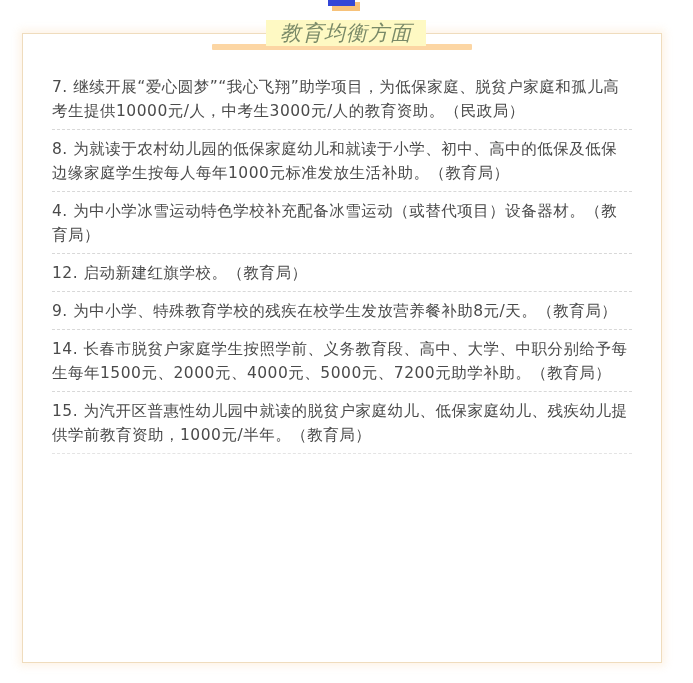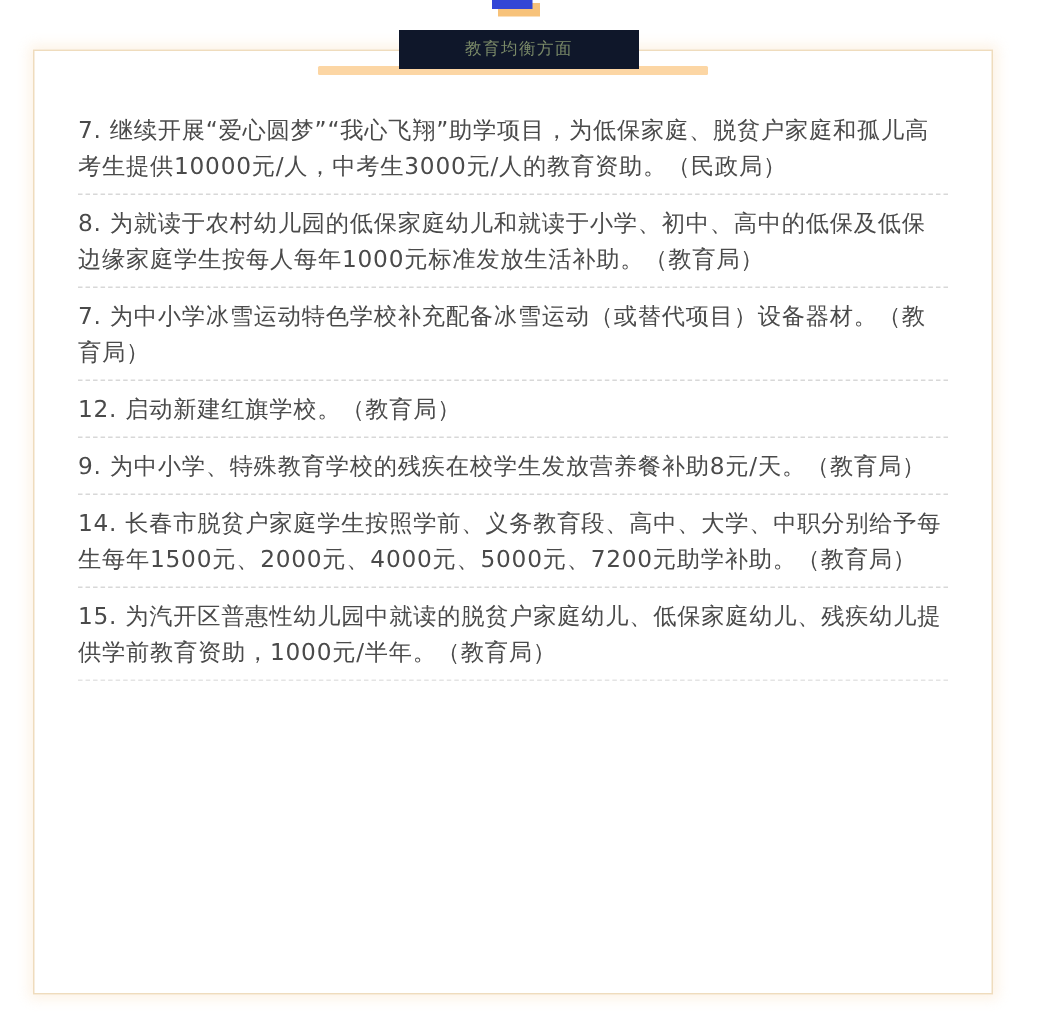--- a/index.html
+++ b/index.html
@@ -54,23 +54,24 @@
     width: 693px;
     height: 34px;
     text-align: center;
   }
   .title {
     position: absolute;
     left: 266px;
     top: 0;
     width: 160px;
     height: 26px;
-    background: #0f172a;
+    background: #fef9c3;
     color: #7a8a68;
-    font-size: 11px;
+    font-size: 21px;
+    font-style: italic;
     letter-spacing: 1px;
     line-height: 26px;
     text-align: center;
     z-index: 2;
   }
   .title-bar {
     position: absolute;
     left: 212px;
     top: 24px;
     width: 260px;
@@ -109,18 +110,18 @@
 <div class="card"></div>
 
 <div class="title-wrap">
   <div class="title">教育均衡方面</div>
   <div class="title-bar"></div>
 </div>
 
 <div class="items">
   <div class="item">7. 继续开展“爱心圆梦”“我心飞翔”助学项目，为低保家庭、脱贫户家庭和孤儿高考生提供10000元/人，中考生3000元/人的教育资助。（民政局）</div>
   <div class="item">8. 为就读于农村幼儿园的低保家庭幼儿和就读于小学、初中、高中的低保及低保边缘家庭学生按每人每年1000元标准发放生活补助。（教育局）</div>
-  <div class="item">7. 为中小学冰雪运动特色学校补充配备冰雪运动（或替代项目）设备器材。（教育局）</div>
+  <div class="item">4. 为中小学冰雪运动特色学校补充配备冰雪运动（或替代项目）设备器材。（教育局）</div>
   <div class="item">12. 启动新建红旗学校。（教育局）</div>
   <div class="item">9. 为中小学、特殊教育学校的残疾在校学生发放营养餐补助8元/天。（教育局）</div>
   <div class="item">14. 长春市脱贫户家庭学生按照学前、义务教育段、高中、大学、中职分别给予每生每年1500元、2000元、4000元、5000元、7200元助学补助。（教育局）</div>
   <div class="item">15. 为汽开区普惠性幼儿园中就读的脱贫户家庭幼儿、低保家庭幼儿、残疾幼儿提供学前教育资助，1000元/半年。（教育局）</div>
 </div>
 
 </body></html>

